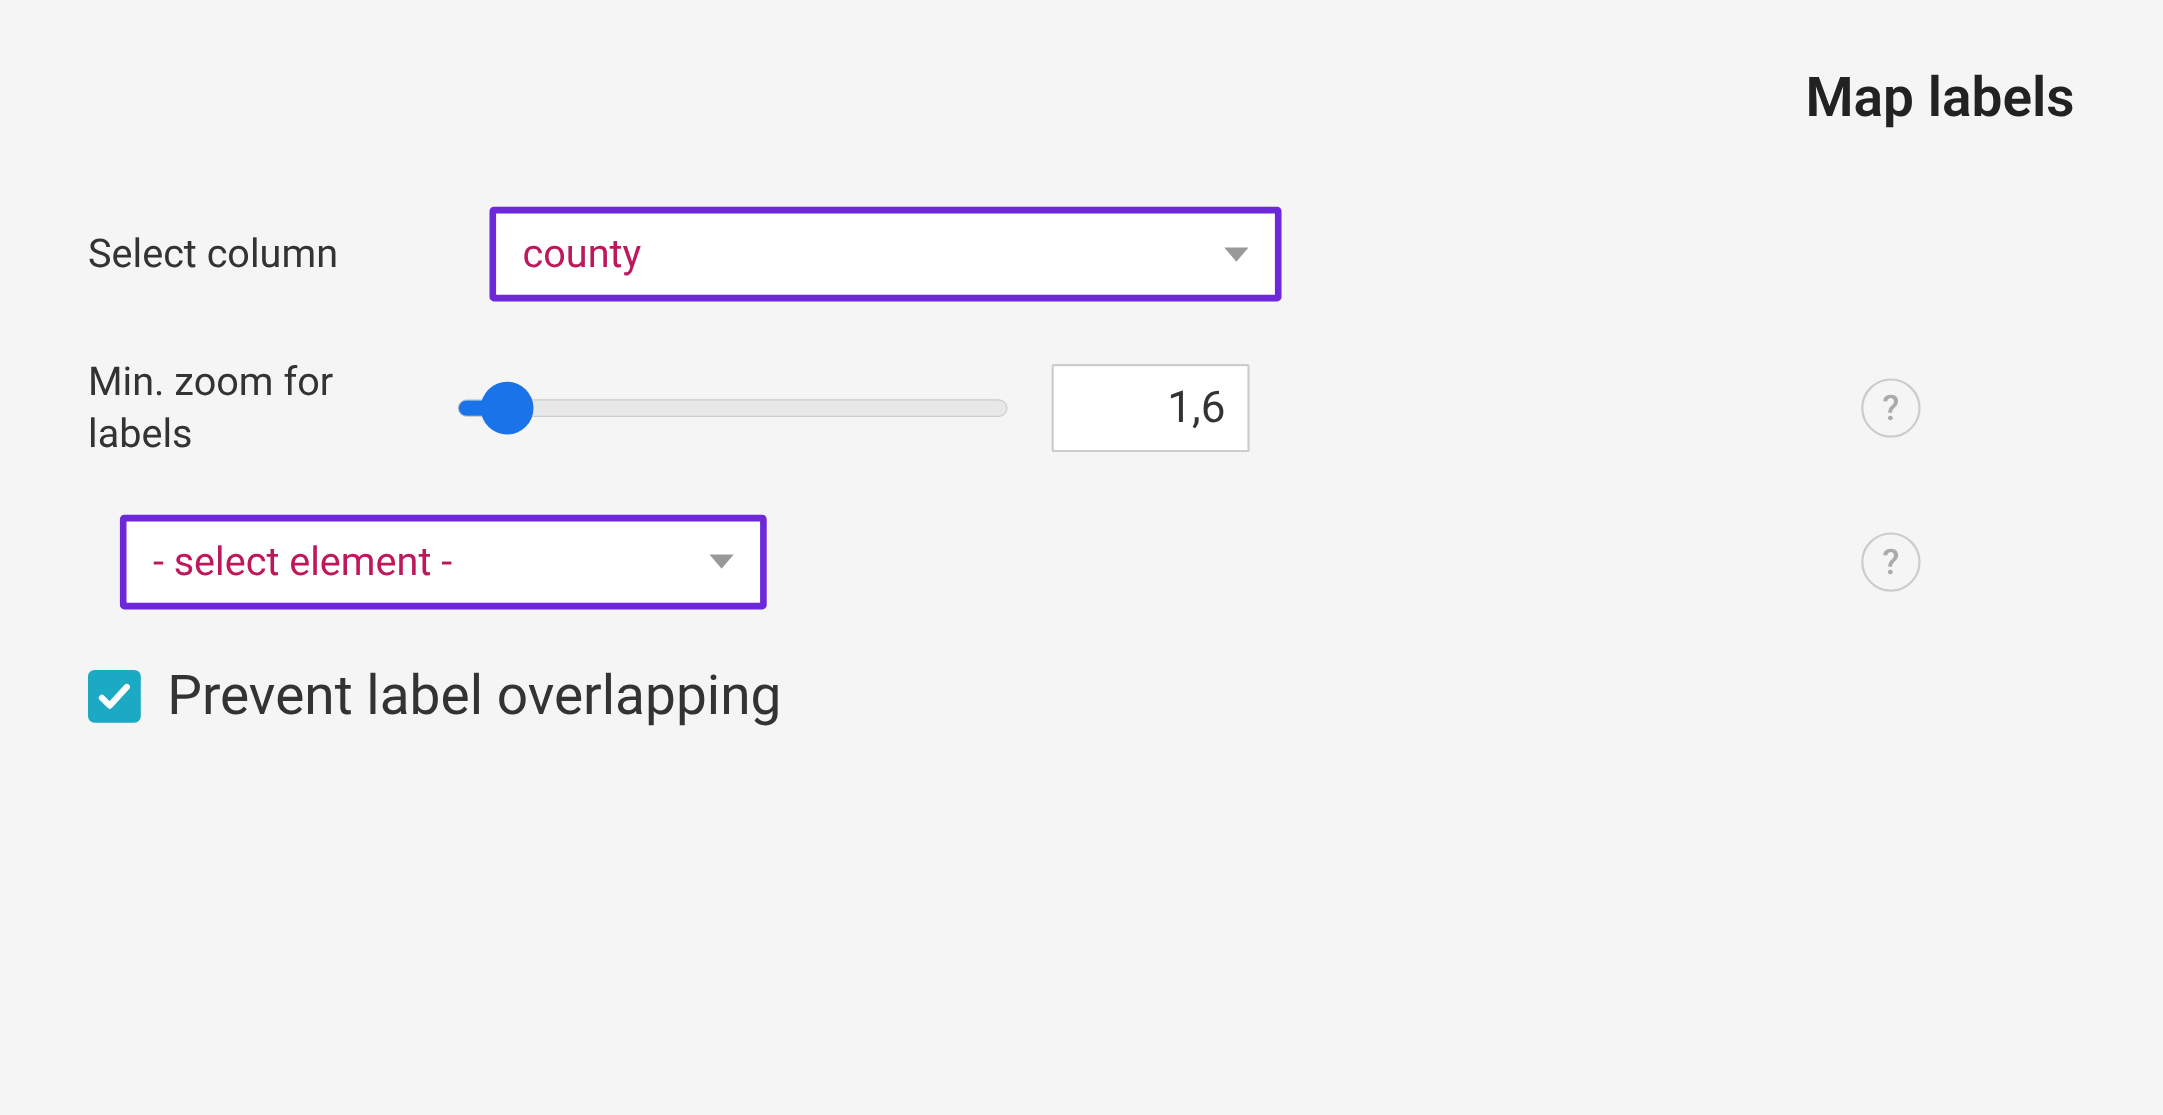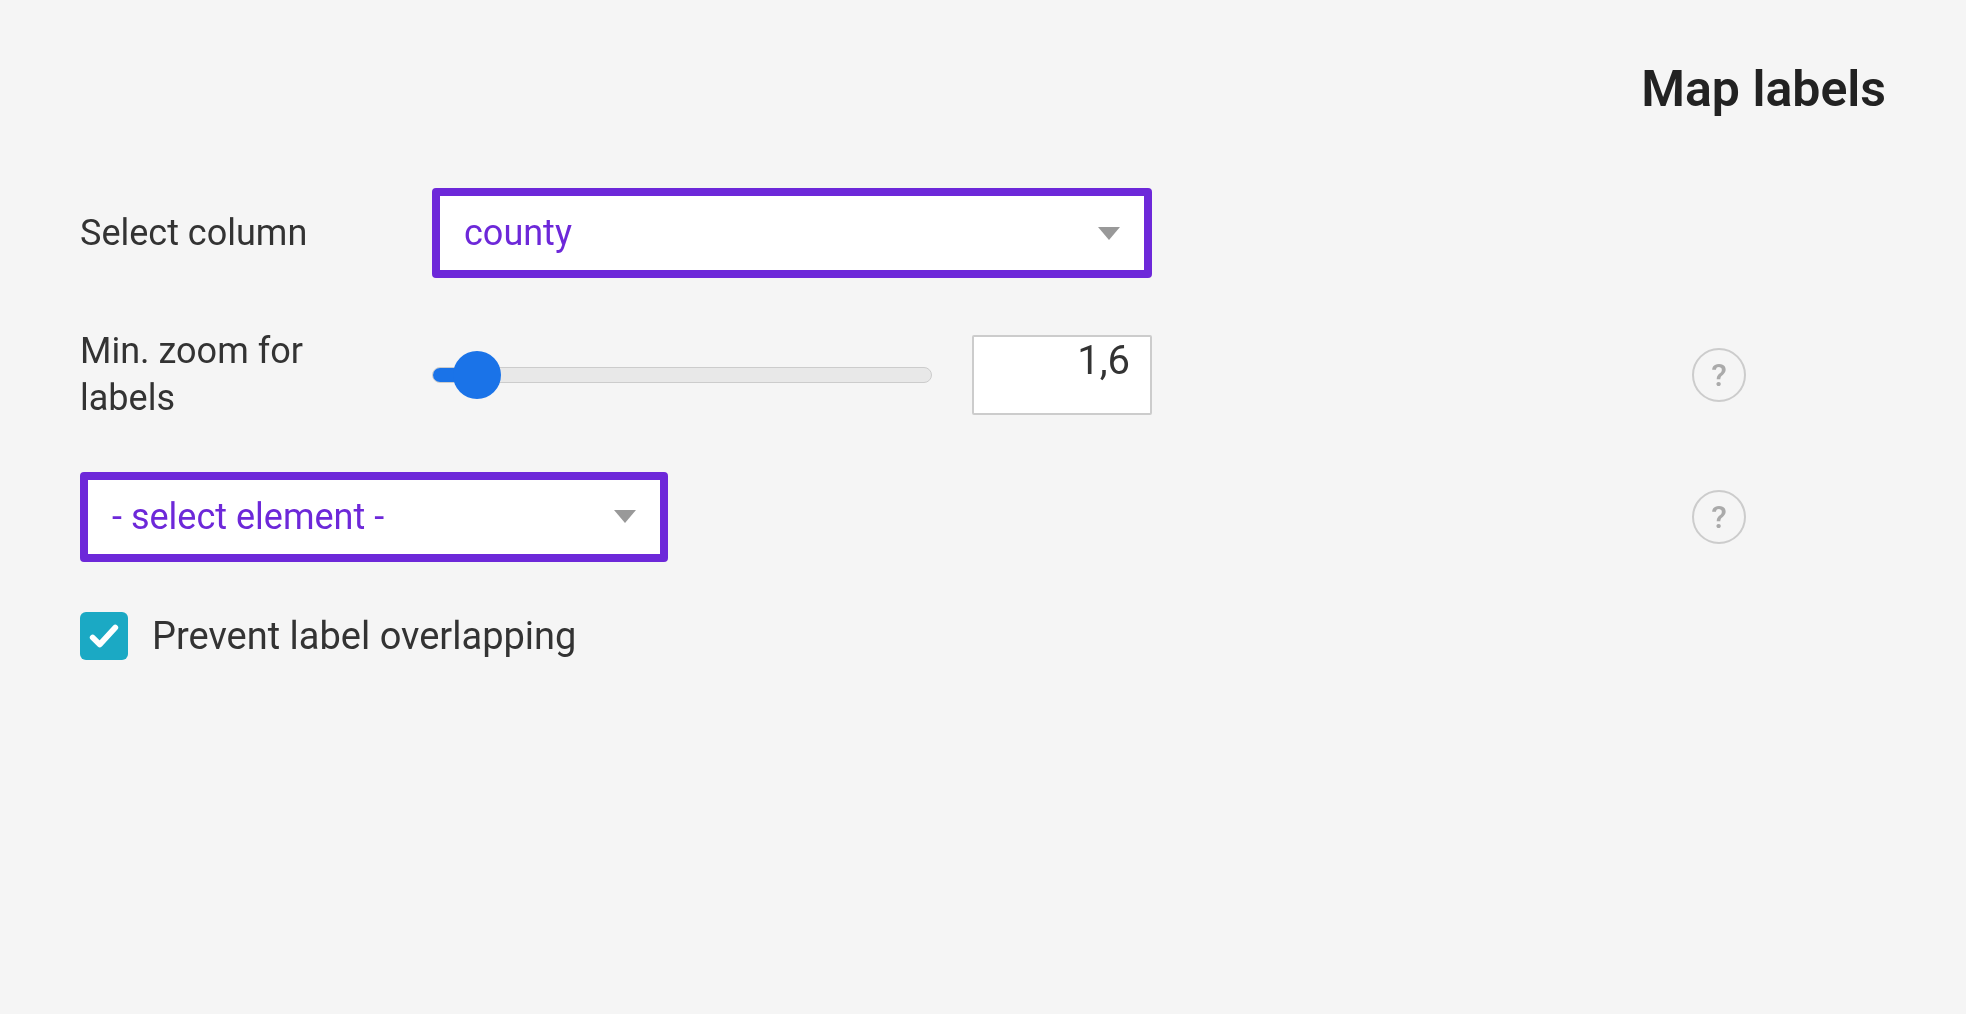--- a/index.html
+++ b/index.html
@@ -20,40 +20,41 @@
       font-size: 50px;
       font-weight: 600;
       color: #222;
       margin-bottom: 70px;
       text-align: right;
     }
     .form-row {
       display: flex;
       align-items: center;
       margin-bottom: 50px;
-      gap: 32px;
+      gap: 16px;
     }
     .form-label {
       width: 320px;
       flex-shrink: 0;
       font-size: 36px;
       color: #333;
       line-height: 1.3;
     }
     .select-field {
       display: flex;
       align-items: center;
       justify-content: space-between;
       background: #fff;
-      border: 8px solid #6d28d9;
+      border: 6px solid #6d28d9;
       border-radius: 4px;
       padding: 16px 24px;
       font-size: 36px;
-      color: #6d28d9;
+      color: #be185d;
       cursor: pointer;
+      margin-left: 29px;
     }
     .select-field-wide {
       width: 720px;
     }
     .select-field-medium {
       width: 588px;
     }
     .chevron-down {
       width: 0;
       height: 0;
@@ -100,20 +101,21 @@
       background: #1a73e8;
       border-radius: 50%;
     }
     .number-input {
       width: 180px;
       height: 80px;
       background: #fff;
       border: 2px solid #ccc;
       border-radius: 2px;
       display: flex;
+      align-items: center;
       justify-content: flex-end;
       padding: 0 20px;
       font-size: 40px;
       color: #333;
     }
     .help-icon {
       width: 54px;
       height: 54px;
       border: 2px solid #ccc;
       border-radius: 50%;
@@ -140,21 +142,21 @@
       display: flex;
       align-items: center;
       justify-content: center;
       cursor: pointer;
     }
     .checkbox svg {
       width: 34px;
       height: 34px;
     }
     .checkbox-label {
-      font-size: 38px;
+      font-size: 50px;
       color: #333;
     }
     .help-spacer {
       margin-left: auto;
       margin-right: 140px;
     }
     .row-controls {
       display: flex;
       align-items: center;
       width: 100%;

